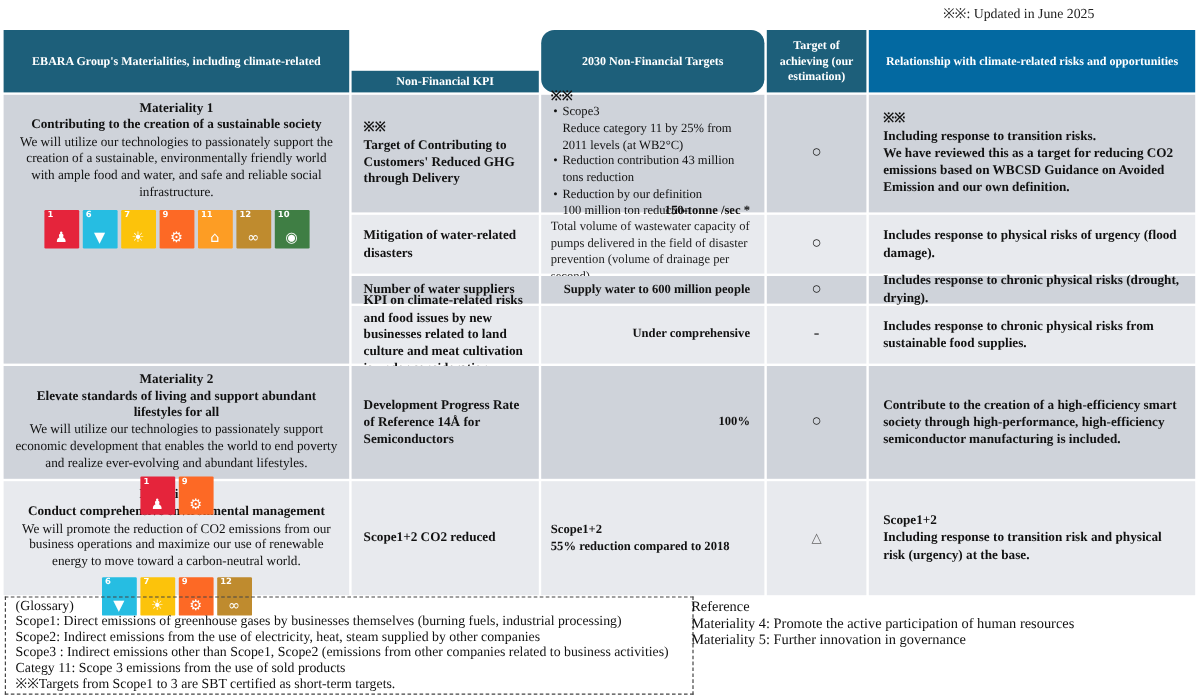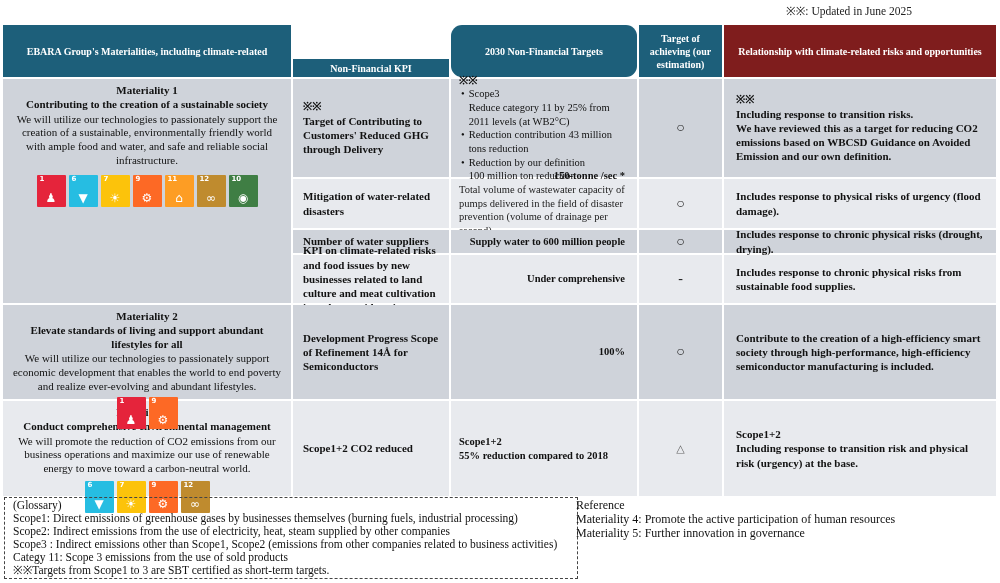--- a/index.html
+++ b/index.html
@@ -50,21 +50,21 @@
 <body>
 
 <div class="top-note">※※: Updated in June 2025</div>
 
 <div class="tbl">
 
   <div class="hcell" style="background: rgb(29, 95, 122);">EBARA Group's Materialities, including climate-related</div>
   <div class="hcell" style="background: rgb(29, 95, 122); margin-top: 34px;">Non-Financial KPI</div>
   <div class="hcell" style="background: rgb(29, 95, 122); border-radius: 11px;">2030 Non-Financial Targets</div>
   <div class="hcell" style="background: rgb(29, 95, 122);">Target of achieving (our estimation)</div>
-  <div class="hcell" style="background: #7f1d1d;">Relationship with climate-related risks and opportunities</div>
+  <div class="hcell" style="background: #0369a1;">Relationship with climate-related risks and opportunities</div>
 
   <div class="mcell dark" style="grid-column:1;grid-row:2/6;">
     <div class="m-title">Materiality 1</div>
     <div class="m-heading">Contributing to the creation of a sustainable society</div>
     <div class="m-desc">We will utilize our technologies to passionately support the creation of a sustainable, environmentally friendly world with ample food and water, and safe and reliable social infrastructure.</div>
     <div class="sdg-row">
       <div class="sdg" style="background: rgb(229, 36, 59);">
           <span class="sdg-num">1</span>
           <span class="sdg-glyph">♟</span>
         </div>
@@ -171,21 +171,21 @@
           <span class="sdg-num">1</span>
           <span class="sdg-glyph">♟</span>
         </div>
       <div class="sdg" style="background: rgb(253, 105, 37);">
           <span class="sdg-num">9</span>
           <span class="sdg-glyph">⚙</span>
         </div>
     </div>
   </div>
   <div class="cell dark kpi">
-      <div>Development Progress Scope of Refinement 14Å for Semiconductors</div>
+      <div>Development Progress Rate of Reference 14Å for Semiconductors</div>
     </div>
   <div class="cell dark target">
       <div class="t-right">100%</div>
     </div>
   <div class="cell dark achieve">
       <span>○</span>
     </div>
   <div class="cell dark rel">
       <div>Contribute to the creation of a high-efficiency smart society through high-performance, high-efficiency semiconductor manufacturing is included.</div>
     </div>

